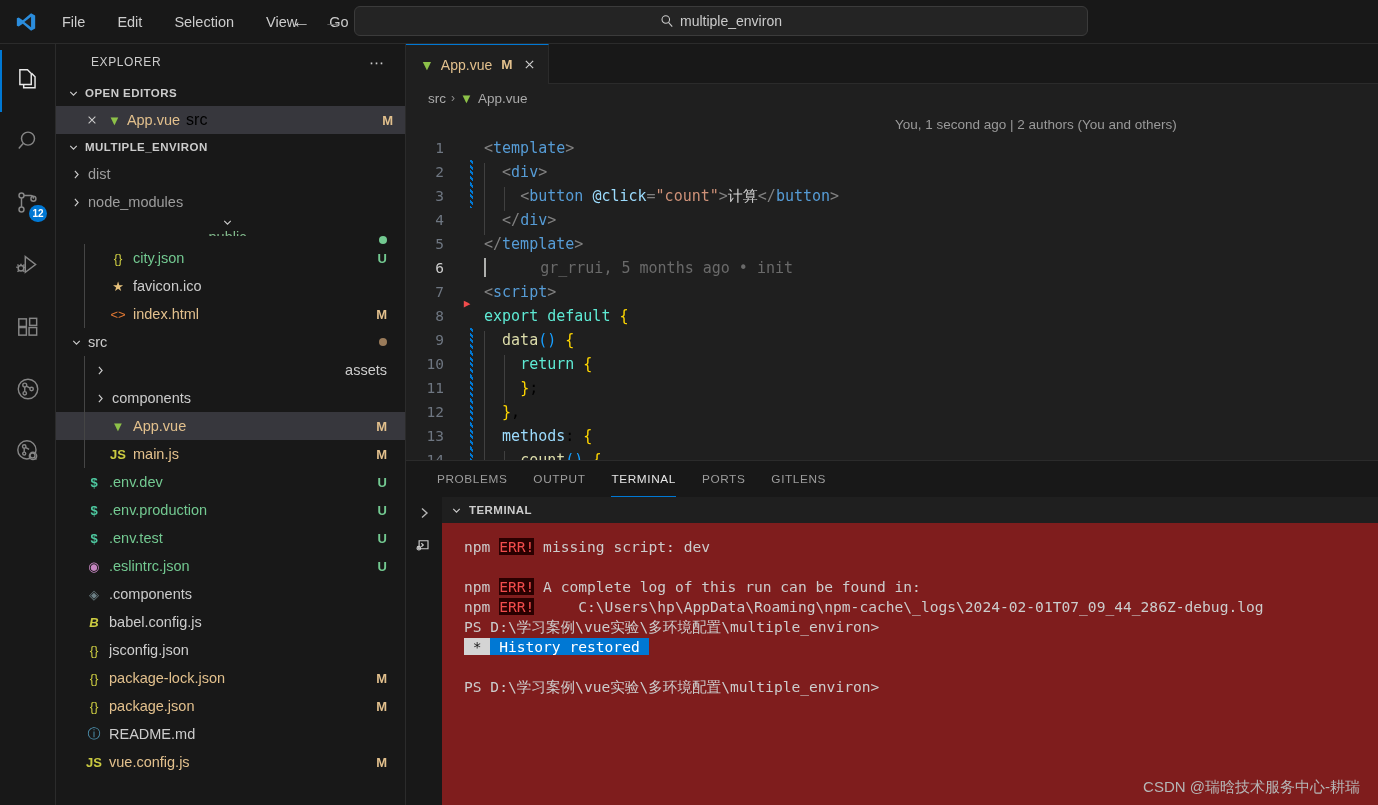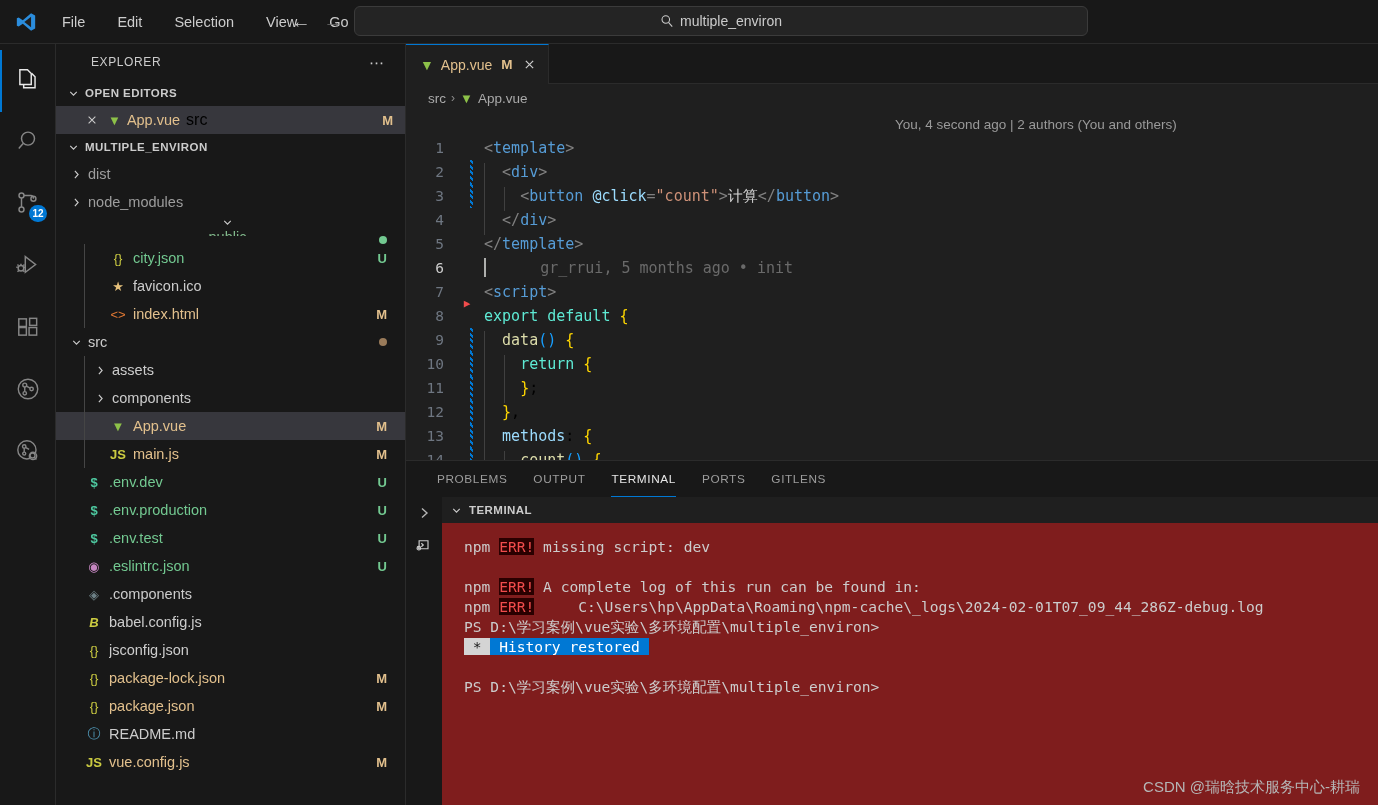--- a/index.html
+++ b/index.html
@@ -467,21 +467,21 @@
           <div class="tree-row" style="padding-left: 12px;">
             <span class="chev">
               <svg viewBox="0 0 16 16" fill="none" stroke="currentColor" stroke-width="1.4">
                 <path d="M4 6l4 4 4-4"></path>
               </svg>
             </span>
             <span style="width: 4px; flex: 0 0 auto;"></span>
             <span class="fname c-plain">src</span>
             <span class="dot" style="background: rgb(154, 123, 90);"></span>
           </div>
-          <div class="tree-row" style="padding-left: 36px;">
+          <div class="tree-row" style="padding-left: 36px; text-align: right;">
             <span class="indent-guide" style="left: 28px;"></span>
             <span class="chev">
               <svg viewBox="0 0 16 16" fill="none" stroke="currentColor" stroke-width="1.4">
                 <path d="M6 3.5l4 4.5-4 4.5"></path>
               </svg>
             </span>
             <span style="width: 4px; flex: 0 0 auto;"></span>
             <span class="fname c-plain">assets</span>
           </div>
           <div class="tree-row" style="padding-left: 36px;">
@@ -590,21 +590,21 @@
       </div>
 
       <div class="breadcrumb">
         <span>src</span>
         <span class="sep">›</span>
         <span class="bvue">▼</span>
         <span class="bname">App.vue</span>
       </div>
 
       <div class="blame-line">
-        <span>You, 4 second ago | 2 authors (You and others)</span>
+        <span>You, 1 second ago | 2 authors (You and others)</span>
       </div>
 
       <div class="code-area" id="code-area">
           <div class="code-line"><span class="lnum">1</span><span class="code-text"><span class="t-punct">&lt;</span><span class="t-tag">template</span><span class="t-punct">&gt;</span></span></div>
           <div class="code-line"><span class="lnum">2</span><span class="change-bar"></span><span class="code-text"><span class="iguide" style="left:78px"></span>  <span class="t-punct">&lt;</span><span class="t-tag">div</span><span class="t-punct">&gt;</span></span></div>
           <div class="code-line"><span class="lnum">3</span><span class="change-bar"></span><span class="code-text"><span class="iguide" style="left:78px"></span><span class="iguide" style="left:98px"></span>    <span class="t-punct">&lt;</span><span class="t-tag">button</span> <span class="t-attr">@click</span><span class="t-punct">=</span><span class="t-str">"count"</span><span class="t-punct">&gt;</span><span class="t-txt">计算</span><span class="t-punct">&lt;/</span><span class="t-tag">button</span><span class="t-punct">&gt;</span></span></div>
           <div class="code-line"><span class="lnum">4</span><span class="code-text"><span class="iguide" style="left:78px"></span>  <span class="t-punct">&lt;/</span><span class="t-tag">div</span><span class="t-punct">&gt;</span></span></div>
           <div class="code-line"><span class="lnum">5</span><span class="code-text"><span class="t-punct">&lt;/</span><span class="t-tag">template</span><span class="t-punct">&gt;</span></span></div>
           <div class="code-line active"><span class="lnum cur">6</span><span class="code-text"><span class="cursor-bar"></span><span class="t-blame">      gr_rrui, 5 months ago • init</span></span></div>
           <div class="code-line"><span class="lnum">7</span><span class="code-text"><span class="t-punct">&lt;</span><span class="t-tag">script</span><span class="t-punct">&gt;</span></span></div>

